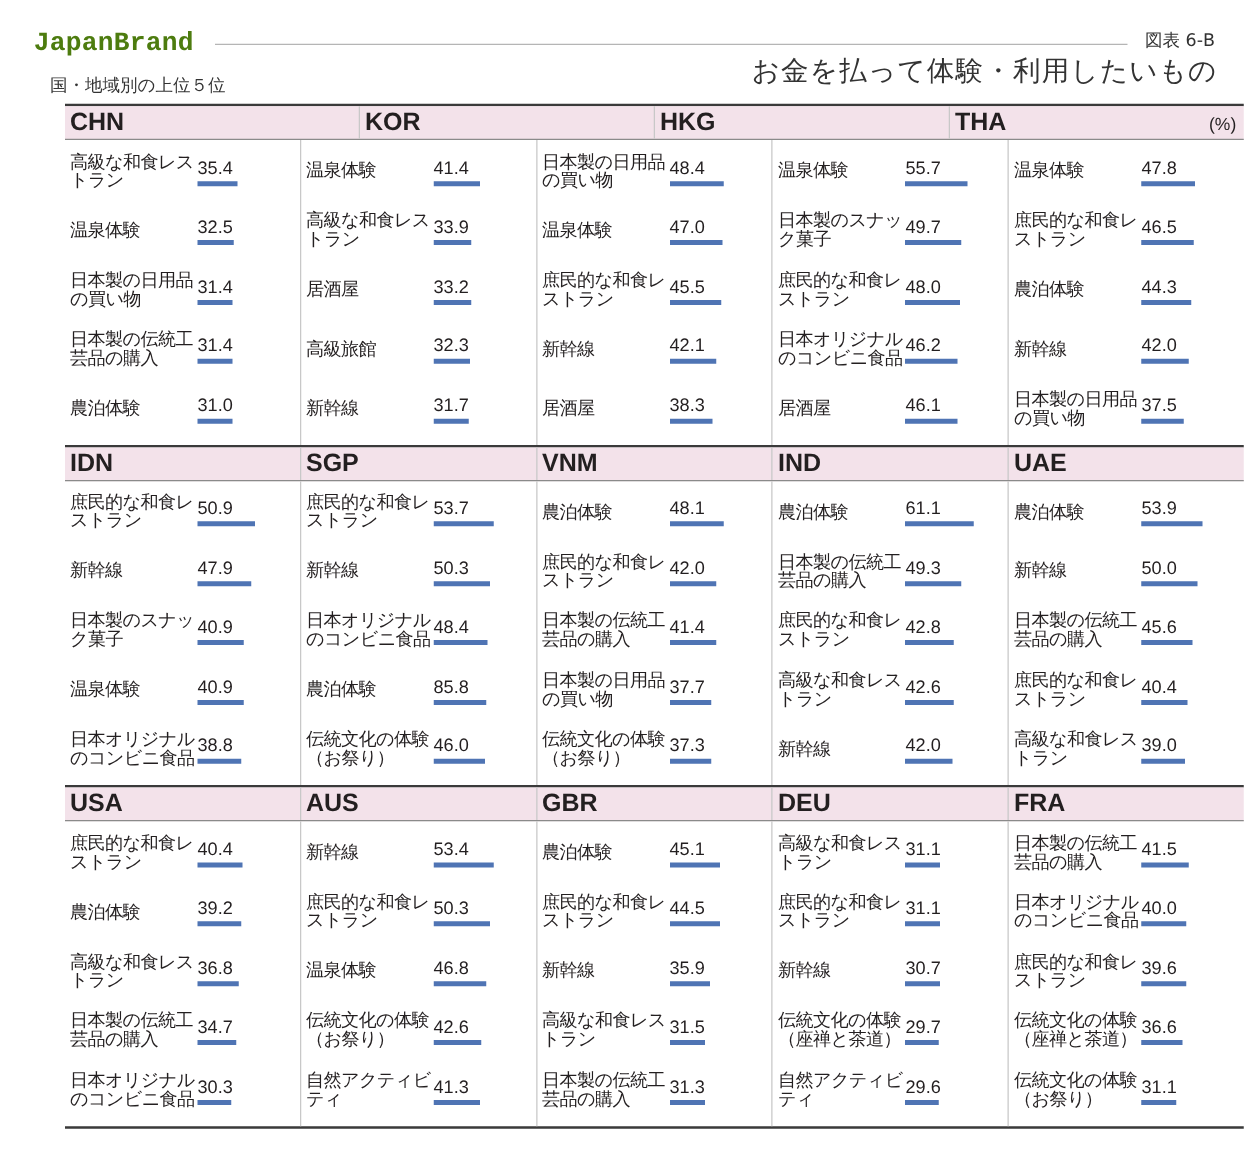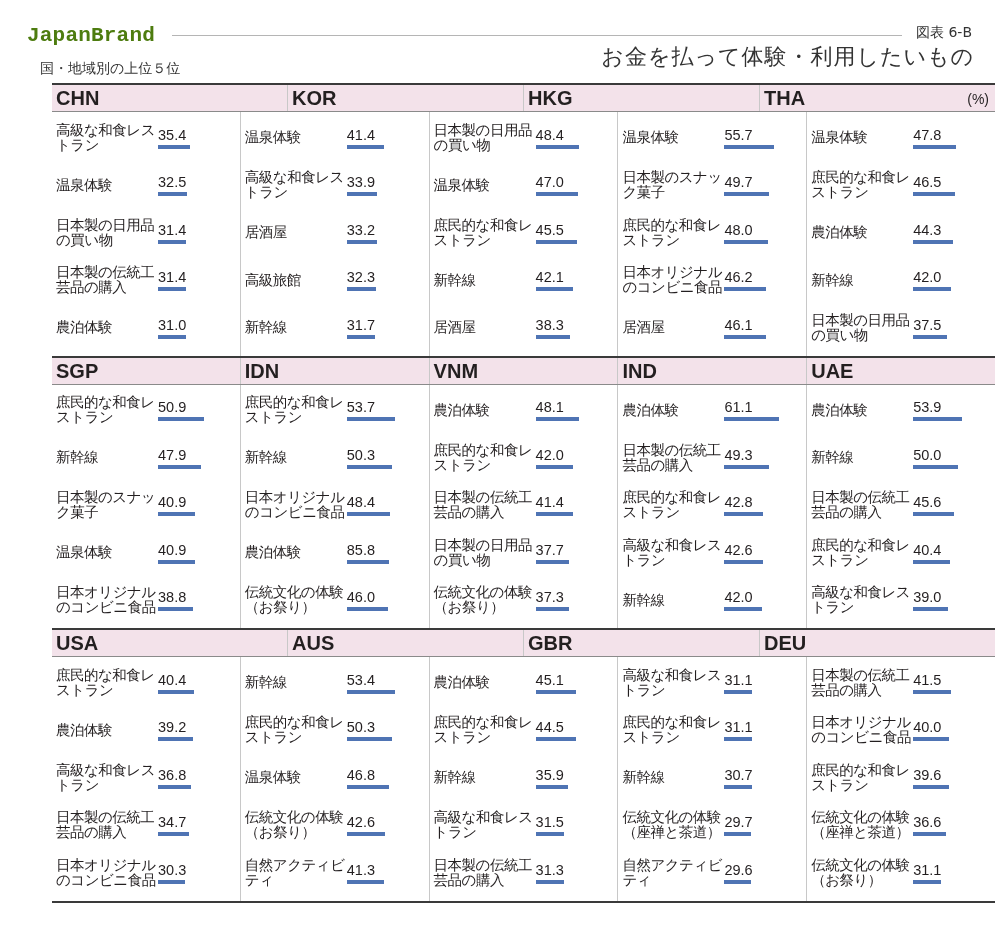--- a/index.html
+++ b/index.html
@@ -228,22 +228,22 @@
             <div class="valwrap">
               <span class="value">37.5</span>
               <div class="bar" style="width: 33.8px; background: rgb(79, 116, 180);"></div>
             </div>
           </div>
         </div>
       </div>
     </div>
     <div class="region-row">
       <div class="head-row">
+        <div class="head-cell"><span>IDN</span></div>
         <div class="head-cell"><span>SGP</span></div>
-        <div class="head-cell"><span>IDN</span></div>
         <div class="head-cell"><span>VNM</span></div>
         <div class="head-cell"><span>IND</span></div>
         <div class="head-cell"><span>UAE</span></div>
       </div>
       <div class="body-row">
         <div class="col">
           <div class="item">
             <div class="label">庶民的な和食レストラン</div>
             <div class="valwrap">
               <span class="value">50.9</span>
@@ -428,20 +428,21 @@
           </div>
         </div>
       </div>
     </div>
     <div class="region-row">
       <div class="head-row">
         <div class="head-cell"><span>USA</span></div>
         <div class="head-cell"><span>AUS</span></div>
         <div class="head-cell"><span>GBR</span></div>
         <div class="head-cell"><span>DEU</span></div>
+        <div class="head-cell"><span>FRA</span></div>
       </div>
       <div class="body-row">
         <div class="col">
           <div class="item">
             <div class="label">庶民的な和食レストラン</div>
             <div class="valwrap">
               <span class="value">40.4</span>
               <div class="bar" style="width: 36.4px; background: rgb(79, 116, 180);"></div>
             </div>
           </div>

